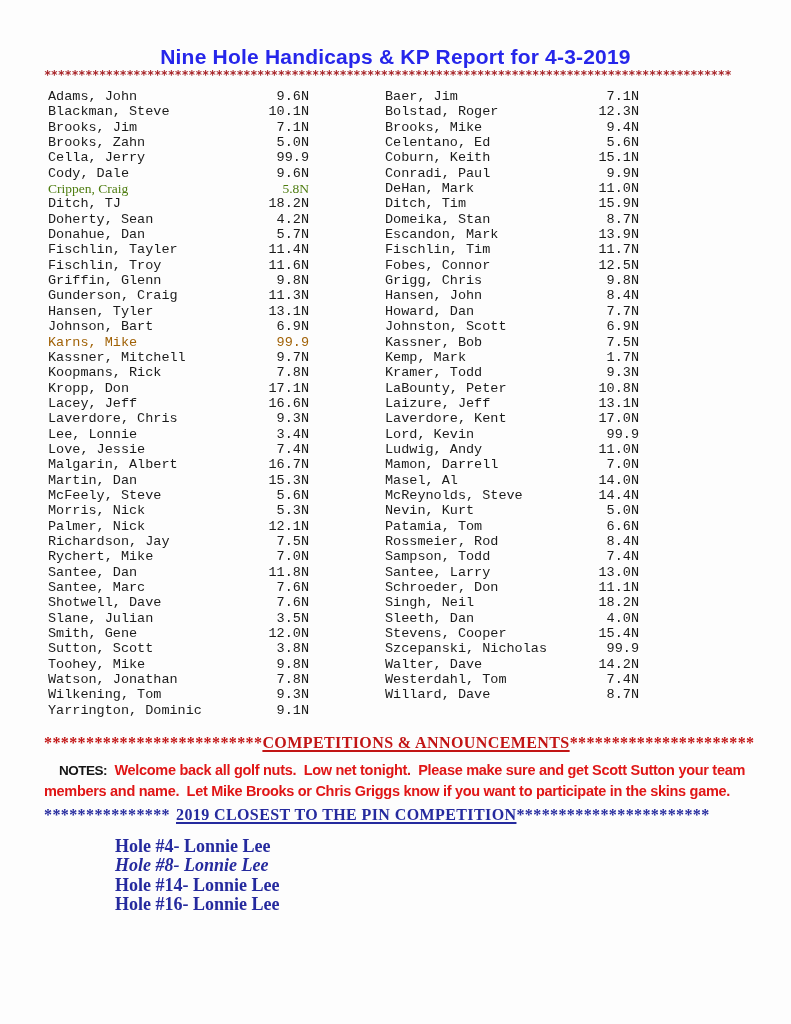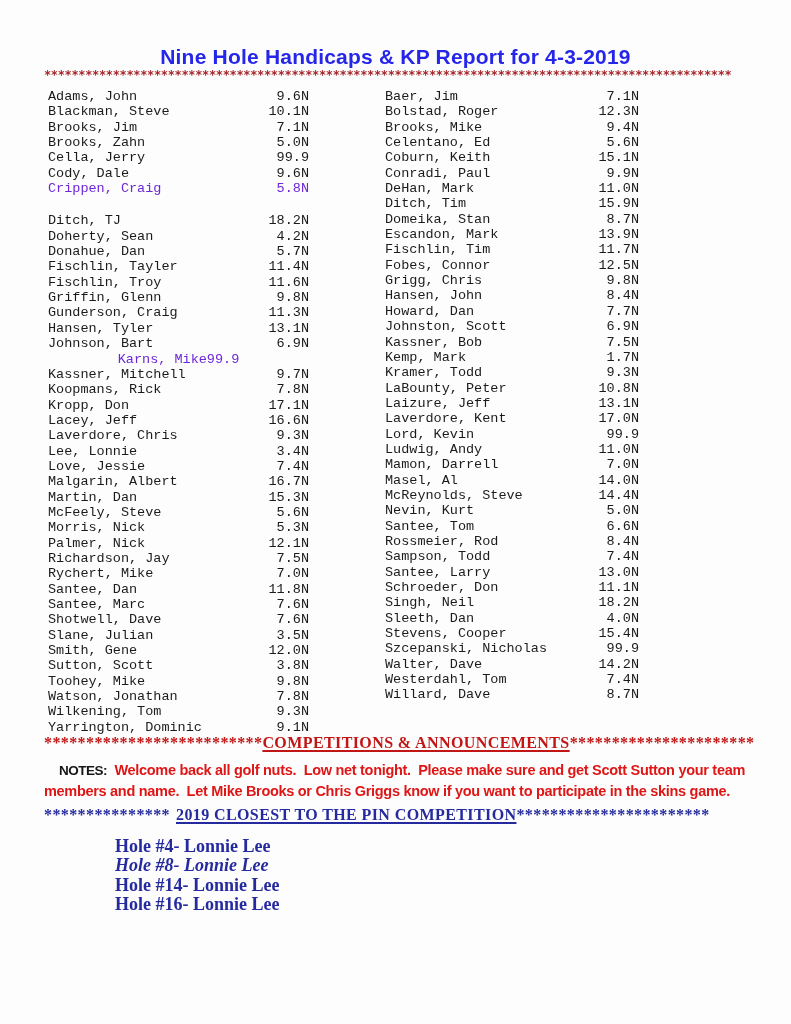--- a/index.html
+++ b/index.html
@@ -61,31 +61,31 @@
   <div class="sep-top" style="color: rgb(168, 38, 42);">****************************************************************************************************</div>
 
   <div class="roster">
     <div class="col col-left" id="col-left">
         <div class="row" style="color: rgb(27, 27, 27);"><span>Adams, John</span><span>9.6N</span></div>
         <div class="row" style="color: rgb(27, 27, 27);"><span>Blackman, Steve</span><span>10.1N</span></div>
         <div class="row" style="color: rgb(27, 27, 27);"><span>Brooks, Jim</span><span>7.1N</span></div>
         <div class="row" style="color: rgb(27, 27, 27);"><span>Brooks, Zahn</span><span>5.0N</span></div>
         <div class="row" style="color: rgb(27, 27, 27);"><span>Cella, Jerry</span><span>99.9</span></div>
         <div class="row" style="color: rgb(27, 27, 27);"><span>Cody, Dale</span><span>9.6N</span></div>
-        <div class="row" style="color: #6d28d9;"><span>Crippen, Craig</span><span>5.8N</span></div>
-        <div class="row" style="color: rgb(27, 27, 27); margin-top: 17px;"><span>Ditch, TJ</span><span>18.2N</span></div>
+        <div class="row" style="color: #4d7c0f; font-family: Liberation Serif, serif;"><span>Crippen, Craig</span><span>5.8N</span></div>
+        <div class="row" style="color: rgb(27, 27, 27);"><span>Ditch, TJ</span><span>18.2N</span></div>
         <div class="row" style="color: rgb(27, 27, 27);"><span>Doherty, Sean</span><span>4.2N</span></div>
         <div class="row" style="color: rgb(27, 27, 27);"><span>Donahue, Dan</span><span>5.7N</span></div>
         <div class="row" style="color: rgb(27, 27, 27);"><span>Fischlin, Tayler</span><span>11.4N</span></div>
         <div class="row" style="color: rgb(27, 27, 27);"><span>Fischlin, Troy</span><span>11.6N</span></div>
         <div class="row" style="color: rgb(27, 27, 27);"><span>Griffin, Glenn</span><span>9.8N</span></div>
         <div class="row" style="color: rgb(27, 27, 27);"><span>Gunderson, Craig</span><span>11.3N</span></div>
         <div class="row" style="color: rgb(27, 27, 27);"><span>Hansen, Tyler</span><span>13.1N</span></div>
         <div class="row" style="color: rgb(27, 27, 27);"><span>Johnson, Bart</span><span>6.9N</span></div>
-        <div class="row" style="color: #6d28d9; justify-content: center;"><span>Karns, Mike</span><span>99.9</span></div>
+        <div class="row" style="color: #a16207;"><span>Karns, Mike</span><span>99.9</span></div>
         <div class="row" style="color: rgb(27, 27, 27);"><span>Kassner, Mitchell</span><span>9.7N</span></div>
         <div class="row" style="color: rgb(27, 27, 27);"><span>Koopmans, Rick</span><span>7.8N</span></div>
         <div class="row" style="color: rgb(27, 27, 27);"><span>Kropp, Don</span><span>17.1N</span></div>
         <div class="row" style="color: rgb(27, 27, 27);"><span>Lacey, Jeff</span><span>16.6N</span></div>
         <div class="row" style="color: rgb(27, 27, 27);"><span>Laverdore, Chris</span><span>9.3N</span></div>
         <div class="row" style="color: rgb(27, 27, 27);"><span>Lee, Lonnie</span><span>3.4N</span></div>
         <div class="row" style="color: rgb(27, 27, 27);"><span>Love, Jessie</span><span>7.4N</span></div>
         <div class="row" style="color: rgb(27, 27, 27);"><span>Malgarin, Albert</span><span>16.7N</span></div>
         <div class="row" style="color: rgb(27, 27, 27);"><span>Martin, Dan</span><span>15.3N</span></div>
         <div class="row" style="color: rgb(27, 27, 27);"><span>McFeely, Steve</span><span>5.6N</span></div>
@@ -126,21 +126,21 @@
         <div class="row" style="color: rgb(27, 27, 27);"><span>Kramer, Todd</span><span>9.3N</span></div>
         <div class="row" style="color: rgb(27, 27, 27);"><span>LaBounty, Peter</span><span>10.8N</span></div>
         <div class="row" style="color: rgb(27, 27, 27);"><span>Laizure, Jeff</span><span>13.1N</span></div>
         <div class="row" style="color: rgb(27, 27, 27);"><span>Laverdore, Kent</span><span>17.0N</span></div>
         <div class="row" style="color: rgb(27, 27, 27);"><span>Lord, Kevin</span><span>99.9</span></div>
         <div class="row" style="color: rgb(27, 27, 27);"><span>Ludwig, Andy</span><span>11.0N</span></div>
         <div class="row" style="color: rgb(27, 27, 27);"><span>Mamon, Darrell</span><span>7.0N</span></div>
         <div class="row" style="color: rgb(27, 27, 27);"><span>Masel, Al</span><span>14.0N</span></div>
         <div class="row" style="color: rgb(27, 27, 27);"><span>McReynolds, Steve</span><span>14.4N</span></div>
         <div class="row" style="color: rgb(27, 27, 27);"><span>Nevin, Kurt</span><span>5.0N</span></div>
-        <div class="row" style="color: rgb(27, 27, 27);"><span>Santee, Tom</span><span>6.6N</span></div>
+        <div class="row" style="color: rgb(27, 27, 27);"><span>Patamia, Tom</span><span>6.6N</span></div>
         <div class="row" style="color: rgb(27, 27, 27);"><span>Rossmeier, Rod</span><span>8.4N</span></div>
         <div class="row" style="color: rgb(27, 27, 27);"><span>Sampson, Todd</span><span>7.4N</span></div>
         <div class="row" style="color: rgb(27, 27, 27);"><span>Santee, Larry</span><span>13.0N</span></div>
         <div class="row" style="color: rgb(27, 27, 27);"><span>Schroeder, Don</span><span>11.1N</span></div>
         <div class="row" style="color: rgb(27, 27, 27);"><span>Singh, Neil</span><span>18.2N</span></div>
         <div class="row" style="color: rgb(27, 27, 27);"><span>Sleeth, Dan</span><span>4.0N</span></div>
         <div class="row" style="color: rgb(27, 27, 27);"><span>Stevens, Cooper</span><span>15.4N</span></div>
         <div class="row" style="color: rgb(27, 27, 27);"><span>Szcepanski, Nicholas</span><span>99.9</span></div>
         <div class="row" style="color: rgb(27, 27, 27);"><span>Walter, Dave</span><span>14.2N</span></div>
         <div class="row" style="color: rgb(27, 27, 27);"><span>Westerdahl, Tom</span><span>7.4N</span></div>

